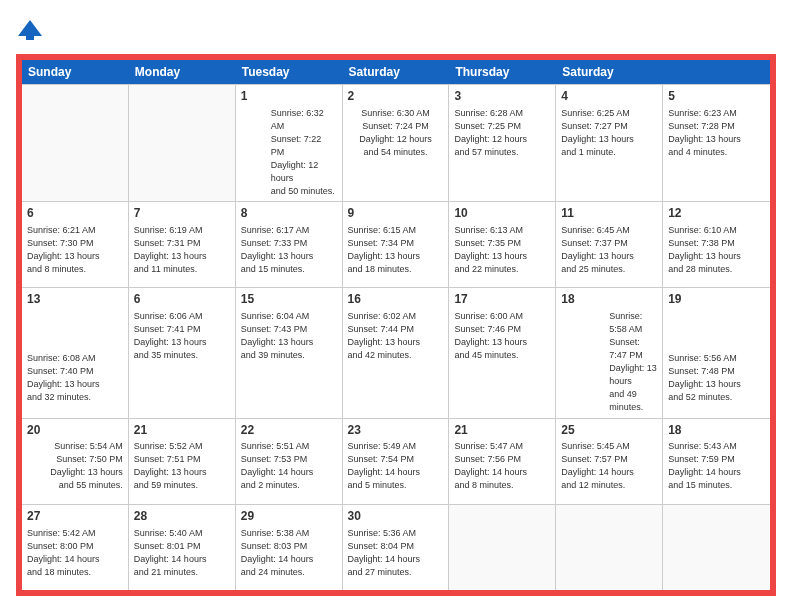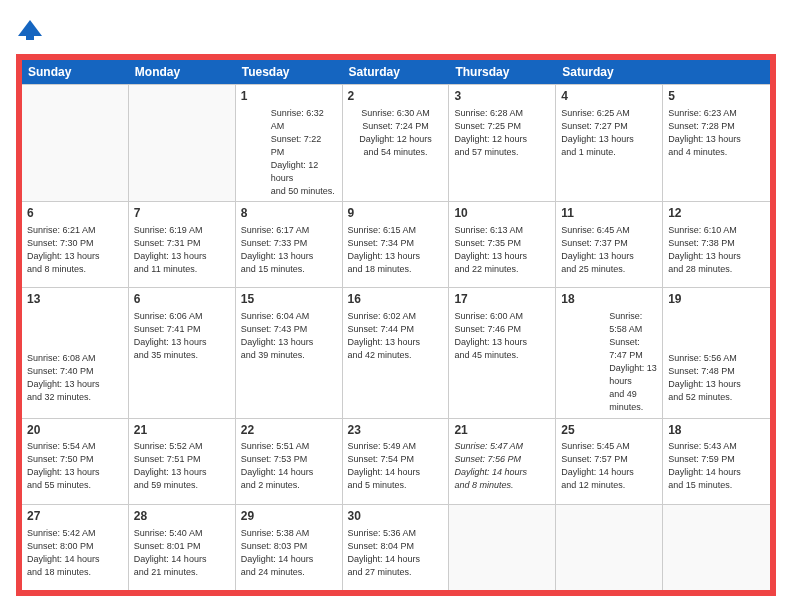--- a/index.html
+++ b/index.html
@@ -275,21 +275,21 @@
             <span class="day-number">19</span>
             <div class="day-info" style="white-space: pre-line; margin-top: 44px;">Sunrise: 5:56 AM
 Sunset: 7:48 PM
 Daylight: 13 hours
 and 52 minutes.</div>
           </div>
         </div>
         <div class="cal-row">
           <div class="cal-cell">
             <span class="day-number">20</span>
-            <div class="day-info" style="white-space: pre-line;">Sunrise: 5:54 AM
+            <div class="day-info" style="white-space: pre-line; text-align: right;">Sunrise: 5:54 AM
 Sunset: 7:50 PM
 Daylight: 13 hours
 and 55 minutes.</div>
           </div>
           <div class="cal-cell">
             <span class="day-number">21</span>
             <div class="day-info" style="white-space: pre-line;">Sunrise: 5:52 AM
 Sunset: 7:51 PM
 Daylight: 13 hours
 and 59 minutes.</div>
@@ -303,21 +303,21 @@
           </div>
           <div class="cal-cell">
             <span class="day-number">23</span>
             <div class="day-info" style="white-space: pre-line;">Sunrise: 5:49 AM
 Sunset: 7:54 PM
 Daylight: 14 hours
 and 5 minutes.</div>
           </div>
           <div class="cal-cell">
             <span class="day-number">21</span>
-            <div class="day-info" style="white-space: pre-line; font-style: italic;">Sunrise: 5:47 AM
+            <div class="day-info" style="white-space: pre-line;">Sunrise: 5:47 AM
 Sunset: 7:56 PM
 Daylight: 14 hours
 and 8 minutes.</div>
           </div>
           <div class="cal-cell">
             <span class="day-number">25</span>
             <div class="day-info" style="white-space: pre-line;">Sunrise: 5:45 AM
 Sunset: 7:57 PM
 Daylight: 14 hours
 and 12 minutes.</div>

